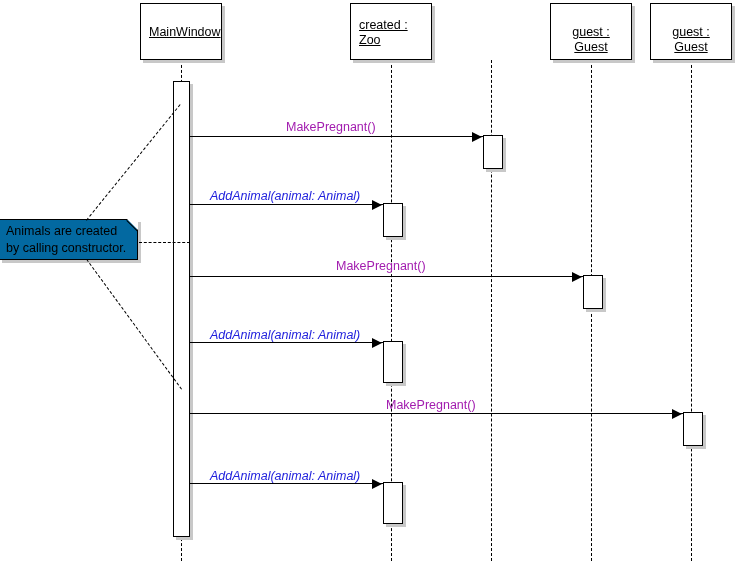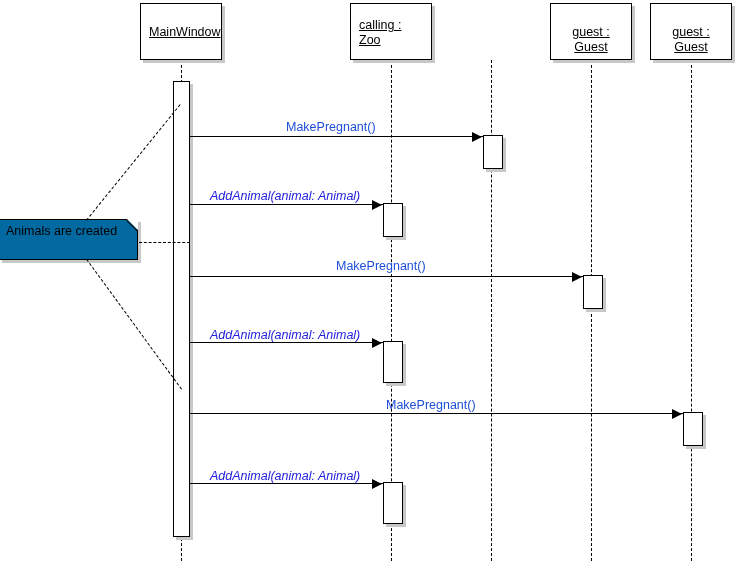--- a/index.html
+++ b/index.html
@@ -55,21 +55,21 @@
   .msg-arrow {
     position: absolute;
     width: 0; height: 0;
     border-top: 5px solid transparent;
     border-bottom: 5px solid transparent;
     border-left: 10px solid #000000;
   }
   .msg-label {
     position: absolute;
     font-size: 12.5px;
-    color: #1d4ed8;
+    color: #a21caf;
     white-space: nowrap;
   }
   .msg-label.create {
     color: #2222dd;
     font-style: italic;
   }
   .note {
     position: absolute;
     box-sizing: border-box;
     background: #0369a1;
@@ -97,21 +97,21 @@
 </head>
 <body>
 
 <div id="canvas">
     <div class="lifeline-dash" style="left: 180.5px; top: 60px; height: 501px;"></div>
     <div class="lifeline-dash" style="left: 390.5px; top: 60px; height: 501px;"></div>
     <div class="lifeline-dash" style="left: 490.5px; top: 60px; height: 501px;"></div>
     <div class="lifeline-dash" style="left: 590.5px; top: 60px; height: 501px;"></div>
     <div class="lifeline-dash" style="left: 690.5px; top: 60px; height: 501px;"></div>
     <div class="lifeline-head one-line" style="left: 140px; top: 3px; width: 82px; height: 57px;"><span class="nm">MainWindow</span></div>
-    <div class="lifeline-head" style="left: 350px; top: 3px; width: 82px; height: 57px;"><span class="nm">calling :</span><br><span class="nm">Zoo</span></div>
+    <div class="lifeline-head" style="left: 350px; top: 3px; width: 82px; height: 57px;"><span class="nm">created :</span><br><span class="nm">Zoo</span></div>
     <div class="lifeline-head one-line" style="left: 550px; top: 3px; width: 82px; height: 57px;"><span class="nm">guest : Guest</span></div>
     <div class="lifeline-head one-line" style="left: 650px; top: 3px; width: 82px; height: 57px;"><span class="nm">guest : Guest</span></div>
     <div class="activation" style="left: 173px; top: 81px; width: 17px; height: 456px;"></div>
     <div class="activation" style="left: 483px; top: 135px; width: 20px; height: 34px;"></div>
     <div class="activation" style="left: 383px; top: 203px; width: 20px; height: 34px;"></div>
     <div class="activation" style="left: 583px; top: 275px; width: 20px; height: 34px;"></div>
     <div class="activation" style="left: 383px; top: 341px; width: 20px; height: 42px;"></div>
     <div class="activation" style="left: 683px; top: 412px; width: 20px; height: 34px;"></div>
     <div class="activation" style="left: 383px; top: 482px; width: 20px; height: 42px;"></div>
     <div class="msg-line" style="left: 190px; top: 136px; width: 293px;"></div>
@@ -125,21 +125,21 @@
     <div class="msg-label" style="left: 336px; top: 259px;">MakePregnant()</div>
     <div class="msg-line" style="left: 190px; top: 342px; width: 193px;"></div>
     <div class="msg-arrow" style="left: 372px; top: 338px;"></div>
     <div class="msg-label create" style="left: 210px; top: 328px;">AddAnimal(animal: Animal)</div>
     <div class="msg-line" style="left: 190px; top: 413px; width: 493px;"></div>
     <div class="msg-arrow" style="left: 672px; top: 409px;"></div>
     <div class="msg-label" style="left: 386px; top: 398px;">MakePregnant()</div>
     <div class="msg-line" style="left: 190px; top: 483px; width: 193px;"></div>
     <div class="msg-arrow" style="left: 372px; top: 479px;"></div>
     <div class="msg-label create" style="left: 210px; top: 469px;">AddAnimal(animal: Animal)</div>
-    <div class="note" style="left: -1px; top: 219px; width: 139px; height: 41px;"><div>Animals are created</div></div>
+    <div class="note" style="left: -1px; top: 219px; width: 139px; height: 41px;"><div>Animals are created</div><div>by calling constructor.</div></div>
     <div class="note-body-right" style="left: 137px; top: 229px; height: 31px; width: 0px;"></div>
     <div style="position: absolute; left: -1px; top: 219px; width: 129px; height: 0px; border-top: 1px solid rgb(0, 0, 0);"></div>
     <div style="position: absolute; left: 127px; top: 219px; width: 0px; height: 0px; border-right: 11px solid rgb(255, 255, 255); border-bottom: 11px solid transparent;"></div>
     <div style="position: absolute; left: 127px; top: 219.5px; width: 15px; height: 0px; border-top: 1px solid rgb(0, 0, 0); transform-origin: 0px 0px; transform: rotate(45deg);"></div>
     <div class="connector" style="left: 86px; top: 220px; width: 149.305px; transform: rotate(-50.9806deg);"></div>
     <div class="connector" style="left: 139px; top: 242px; width: 51px; transform: rotate(0deg);"></div>
     <div class="connector" style="left: 87px; top: 259px; width: 161.012px; transform: rotate(53.8418deg);"></div>
   </div>
 
 </body></html>

